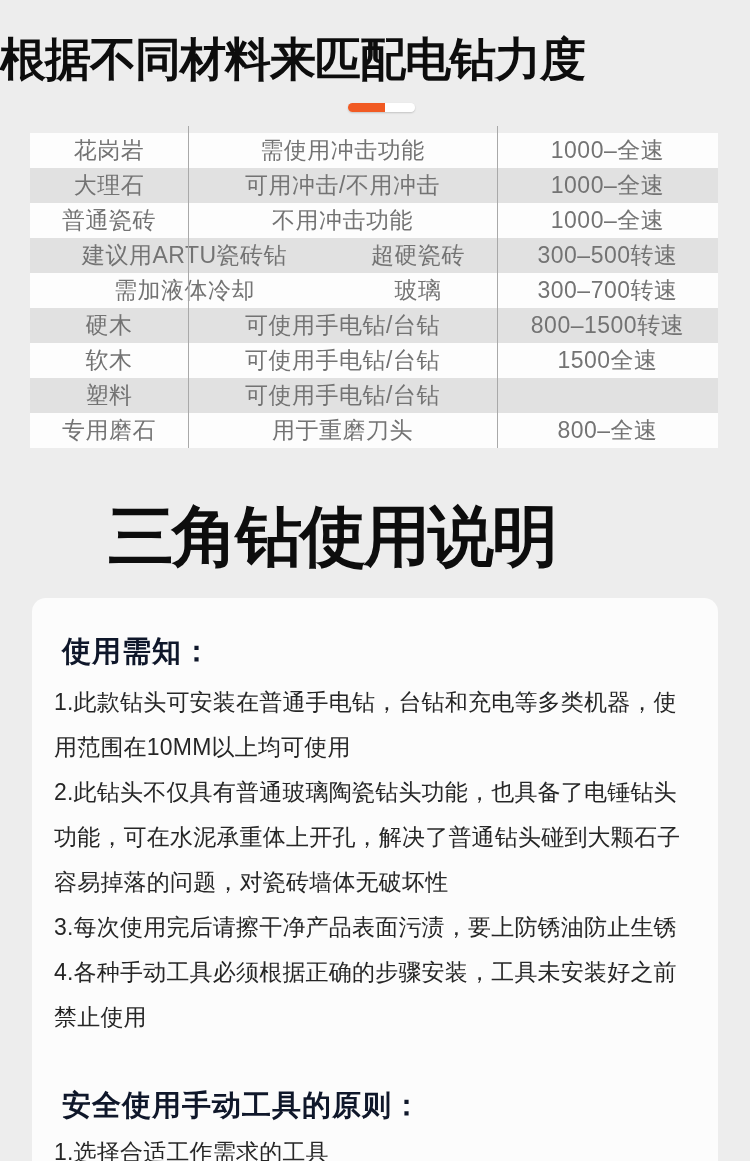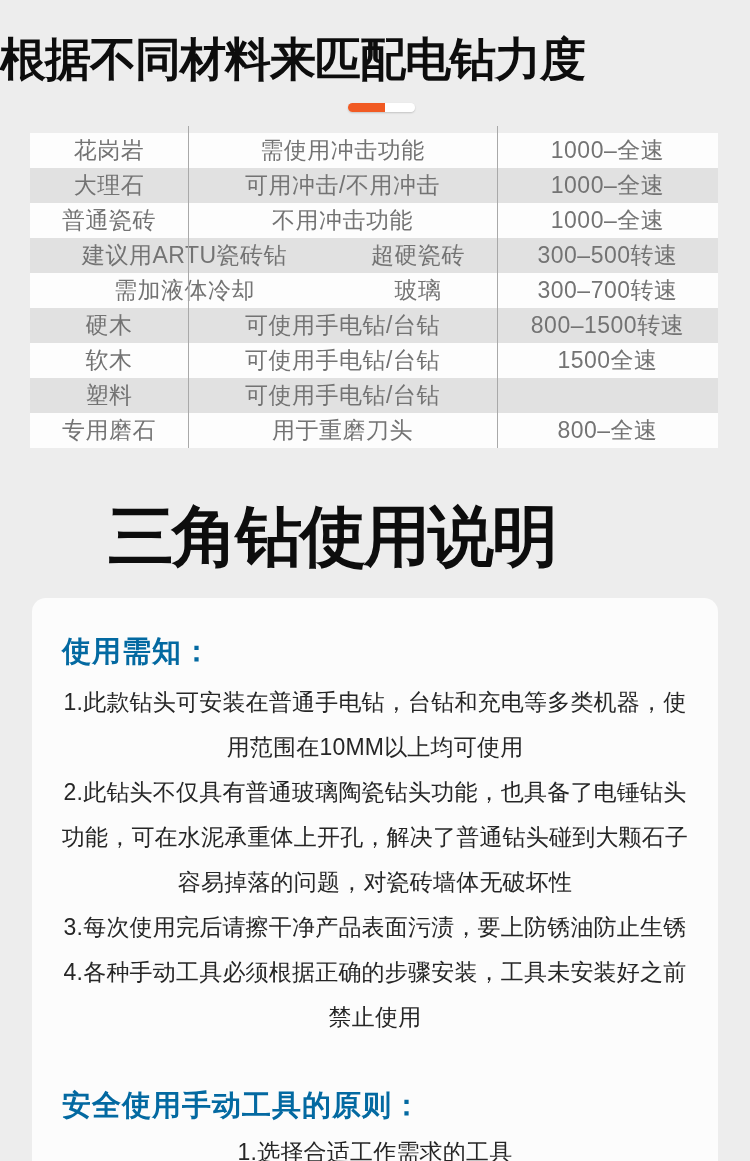--- a/index.html
+++ b/index.html
@@ -100,30 +100,29 @@
     border-radius: 14px;
     box-sizing: border-box;
     padding: 36px 22px 0 22px;
   }
   .card h3 {
     margin: 0 0 12px 0;
     padding-left: 8px;
     font-size: 29px;
     line-height: 34px;
     font-weight: 700;
-    color: #0369a1;
+    color: #0f172a;
     letter-spacing: 1px;
   }
   .card p.note-item {
     margin: 0;
     font-size: 23px;
     line-height: 45px;
     color: #262626;
     letter-spacing: 0.2px;
-    text-align: center;
   }
   .card h3.safety {
     margin-top: 48px;
     margin-bottom: 8px;
   }
 </style>
 </head>
 <body>
 
 <div class="page">

